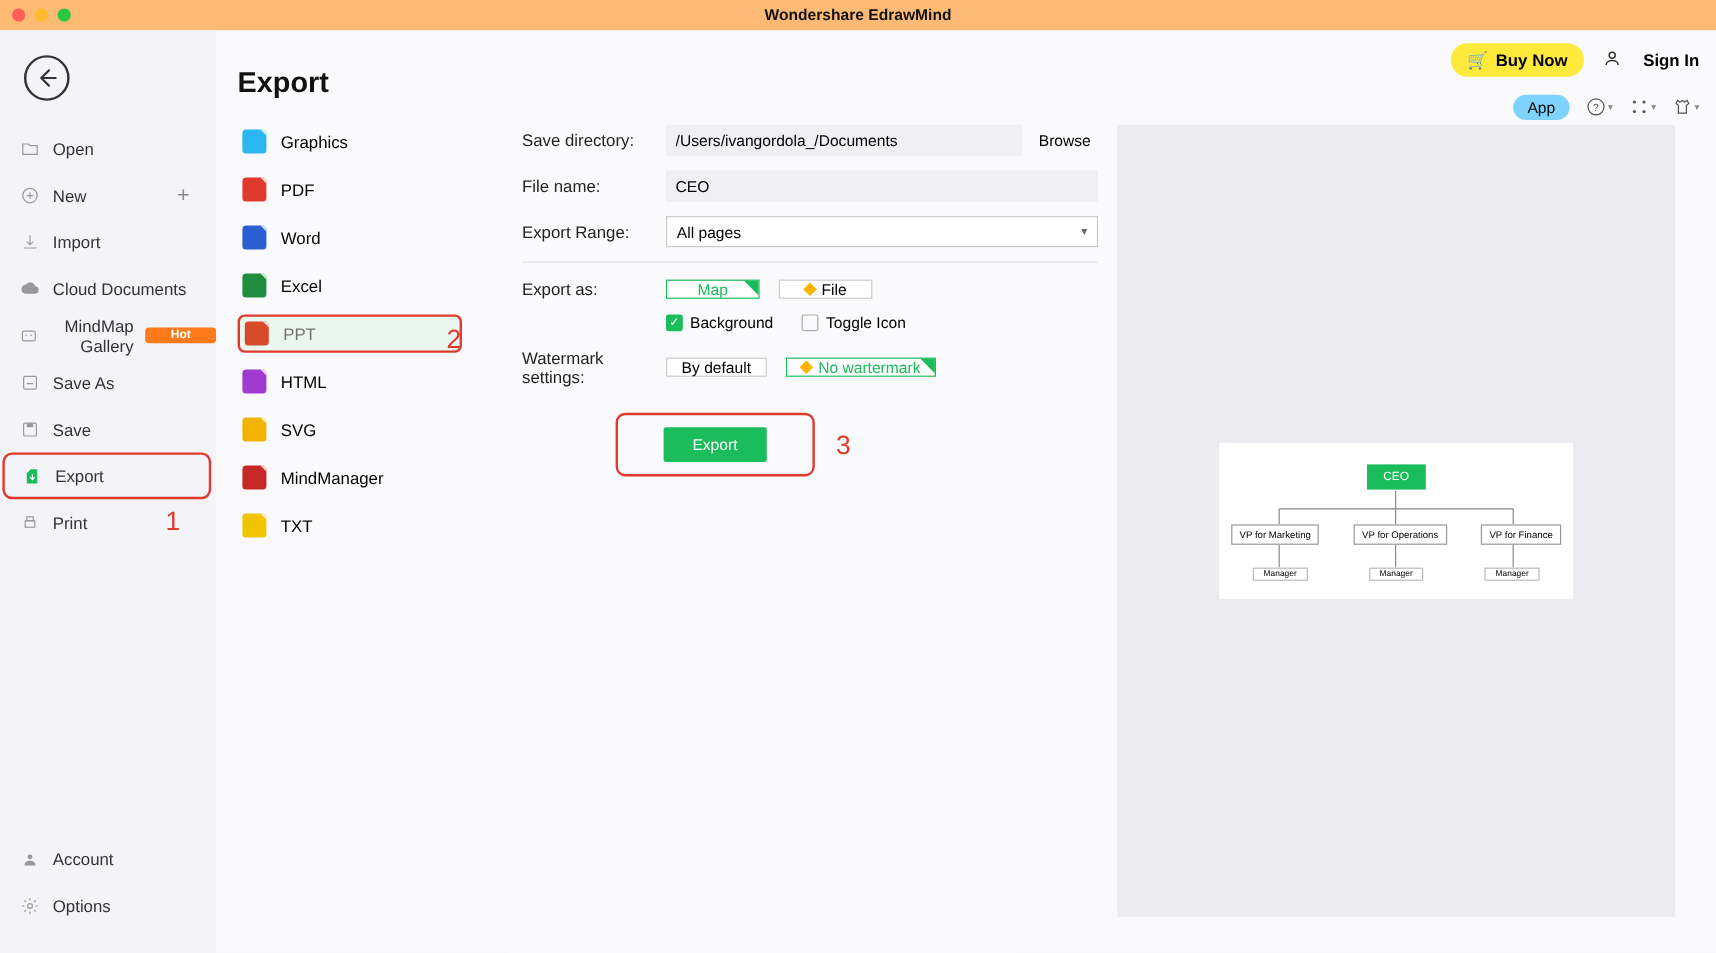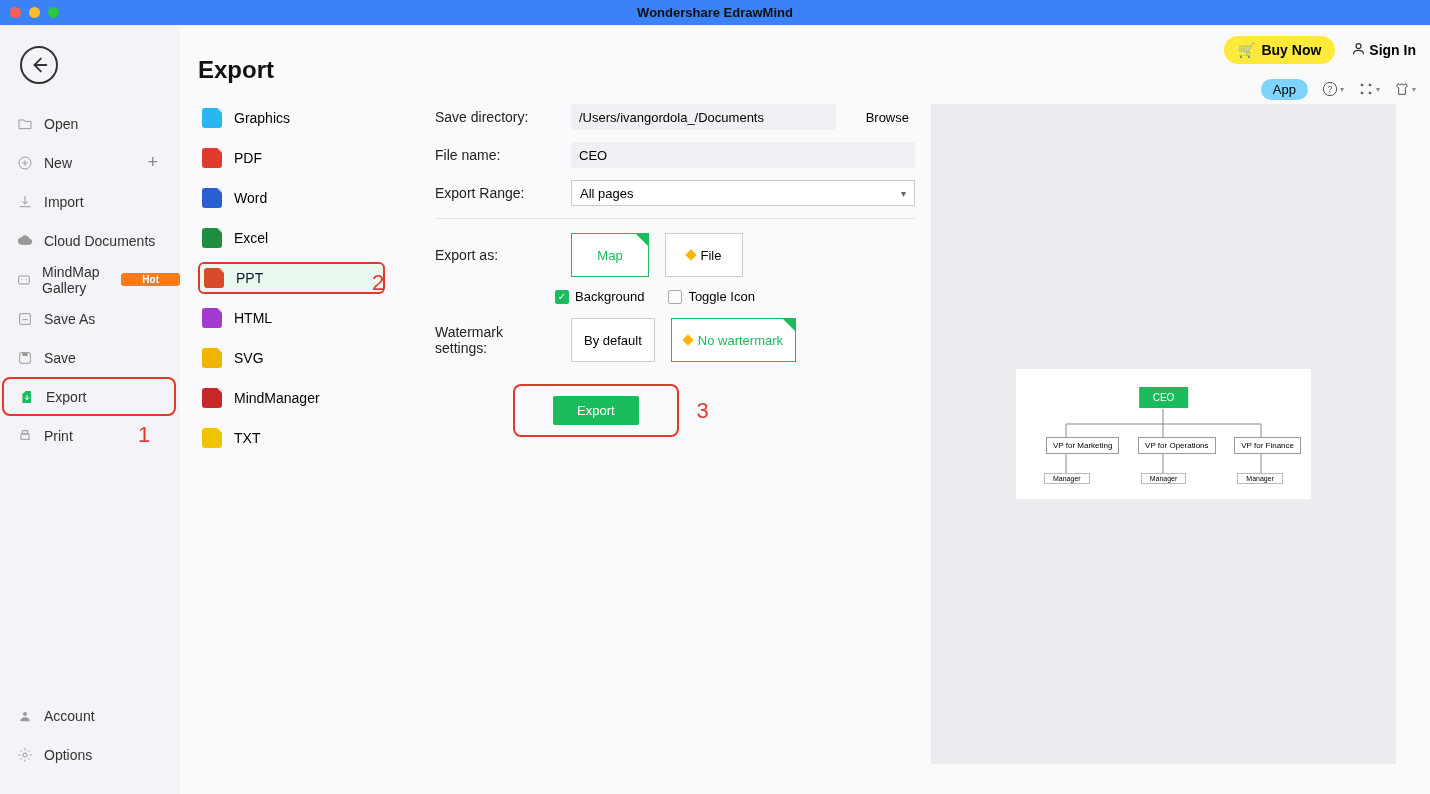--- a/index.html
+++ b/index.html
@@ -1,88 +1,88 @@
 <!DOCTYPE html>
 <html><head>
 <meta charset="utf-8">
 <style>
 * { box-sizing: border-box; margin: 0; padding: 0; font-family: -apple-system, BlinkMacSystemFont, "Segoe UI", Helvetica, Arial, sans-serif; }
 body { width: 1430px; height: 794px; background: #f4f3f8; overflow: hidden; position: relative; }
 
-.titlebar { height: 26px; display: flex; align-items: center; padding-left: 10px; background: #3b82f6; border-bottom: 1px solid #eee; }
+.titlebar { height: 26px; display: flex; align-items: center; padding-left: 10px; background: #fdba74; border-bottom: 1px solid #eee; }
 .traffic { display: flex; gap: 8px; }
 .dot { width: 11px; height: 11px; border-radius: 50%; }
 .dot.red { background: #ff5f57; }
 .dot.yellow { background: #febc2e; }
 .dot.green { background: #28c840; }
 .title { position: absolute; left: 0; right: 0; text-align: center; font-size: 13px; font-weight: 600; color: #111; pointer-events: none; }
 
 .container { display: flex; height: calc(100% - 26px); }
 
 .sidebar1 { width: 180px; background: #f4f3f8; display: flex; flex-direction: column; padding-top: 10px; }
 .back-circle { width: 38px; height: 38px; border: 2px solid #333; border-radius: 50%; margin: 10px 0 20px 20px; display: flex; align-items: center; justify-content: center; cursor: pointer; }
 .back-circle svg { width: 22px; height: 22px; }
 .menu1 { flex: 1; display: flex; flex-direction: column; }
-.menu1-item { height: 39px; display: flex; align-items: center; padding-left: 16px; font-size: 14px; color: #333; cursor: pointer; gap: 10px; position: relative; }
+.menu1-item { height: 39px; display: flex; align-items: center; padding-left: 16px; font-size: 14px; color: #333; cursor: pointer; gap: 10px; position: relative; text-align: right; }
 .menu1-item .icon { width: 18px; height: 18px; display: flex; align-items: center; justify-content: center; color: #999; }
 .menu1-item .plus { position: absolute; right: 22px; color: #888; font-size: 18px; font-weight: 300; }
 .hot-badge { background: #ff7a1a; color: #fff; font-size: 10px; padding: 1px 21px; border-radius: 3px; font-weight: 600; }
 .menu1-item.highlighted { border: 2px solid #e03a2f; border-radius: 8px; margin: 0 4px 0 2px; padding-left: 14px; }
 .bottom-menu { margin-bottom: 20px; }
 
 .sidebar2 { width: 215px; background: #fafafc; padding: 30px 0 0 18px; }
 .sidebar2 h2 { font-size: 24px; font-weight: 700; margin-bottom: 18px; color: #111; }
 .fmt-list { display: flex; flex-direction: column; gap: 8px; }
 .fmt-item { height: 32px; display: flex; align-items: center; gap: 12px; padding-left: 4px; font-size: 14px; cursor: pointer; border-radius: 6px; position: relative; padding-right: 10px; }
-.fmt-item.selected { border: 2px solid #e03a2f; background: #eaf7ee; color: #0f172a; font-weight: 500; margin-right: 10px; }
+.fmt-item.selected { border: 2px solid #e03a2f; background: #eaf7ee; color: #737373; font-weight: 500; margin-right: 10px; }
 .fmt-icon { width: 20px; height: 20px; border-radius: 3px; display: flex; align-items: center; justify-content: center; font-size: 9px; color: #fff; font-weight: bold; position: relative; }
 .fmt-icon::before { content: ""; position: absolute; top: 0; right: 0; border-top: 5px solid rgba(255,255,255,0.8); border-left: 5px solid transparent; }
 
 .main { flex: 1; background: #fafafc; position: relative; }
 .topbar { position: absolute; top: 4px; right: 14px; display: flex; align-items: center; gap: 16px; height: 40px; }
 .buy-now { background: #ffe93b; border-radius: 18px; padding: 6px 14px; display: flex; align-items: center; gap: 6px; font-weight: 700; font-size: 14px; cursor: pointer; }
-.signin { display: flex; align-items: center; gap: 3px; font-weight: 700; font-size: 14px; cursor: pointer; }
+.signin { display: flex; align-items: center; gap: 18px; font-weight: 700; font-size: 14px; cursor: pointer; }
 .topbar2 { position: absolute; top: 48px; right: 14px; display: flex; align-items: center; gap: 14px; height: 30px; }
 .app-chip { background: #7dd3fc; border-radius: 12px; padding: 3px 12px; font-size: 13px; cursor: pointer; }
 .mini-icon { color: #555; font-size: 14px; cursor: pointer; display: flex; align-items: center; gap: 2px; }
 .mini-icon .caret { font-size: 8px; color: #888; }
 
 .form-area { position: absolute; left: 40px; top: 78px; width: 480px; }
-.form-row { display: flex; align-items: center; margin-bottom: 12px; gap: 16px; }
+.form-row { display: flex; align-items: center; margin-bottom: 12px; }
 .form-label { width: 120px; font-size: 14px; color: #222; }
 .text-input { flex: 1; height: 26px; background: #f0f0f4; border: none; padding: 0 8px; font-size: 13px; }
 .browse { margin-left: 8px; font-size: 13px; cursor: pointer; padding: 4px 6px; }
 .select { flex: 1; height: 26px; border: 1px solid #ccc; background: #fff; display: flex; align-items: center; padding: 0 8px; font-size: 13px; position: relative; cursor: pointer; }
 .select::after { content: "▾"; position: absolute; right: 8px; font-size: 10px; color: #666; }
 
 .divider { height: 1px; background: #e5e5e8; margin: 6px 0 14px 0; }
 
 .toggle-group { display: flex; gap: 16px; }
-.opt-btn { height: 44px; min-width: 78px; border: 1px solid #ccc; background: #fff; display: flex; align-items: center; justify-content: center; font-size: 13px; gap: 6px; cursor: pointer; position: relative; padding: 0 12px; }
+.opt-btn { height: 16px; min-width: 78px; border: 1px solid #ccc; background: #fff; display: flex; align-items: center; justify-content: center; font-size: 13px; gap: 6px; cursor: pointer; position: relative; padding: 0 12px; }
 .opt-btn.active-green { border: 1.5px solid #1abc5b; color: #1abc5b; }
 .opt-btn.active-green::after { content: ""; position: absolute; top: 0; right: 0; width: 0; height: 0; border-top: 12px solid #1abc5b; border-left: 12px solid transparent; }
 .diamond { width: 8px; height: 8px; background: #ffb300; transform: rotate(45deg); }
 
 .check-row { display: flex; align-items: center; gap: 24px; margin-left: 120px; margin-top: 12px; margin-bottom: 14px; }
 .check { display: flex; align-items: center; gap: 6px; font-size: 13px; cursor: pointer; }
 .checkbox { width: 14px; height: 14px; border: 1.5px solid #aaa; border-radius: 2px; display: flex; align-items: center; justify-content: center; font-size: 10px; color: #fff; }
 .checkbox.checked { background: #1abc5b; border-color: #1abc5b; }
 
 .export-button-wrap { margin-left: 78px; margin-top: 22px; display: flex; align-items: center; gap: 18px; }
 .export-button-box { border: 2px solid #e03a2f; border-radius: 8px; padding: 10px 38px; }
 .export-btn { background: #1abc5b; color: #fff; border: none; padding: 7px 24px; font-size: 13px; border-radius: 2px; cursor: pointer; }
 
 .annotation { color: #e03a2f; font-size: 22px; font-weight: 400; }
 .annotation-1 { position: absolute; left: 138px; top: 422px; z-index: 5; }
 .annotation-2 { position: absolute; left: 372px; top: 270px; z-index: 5; }
 
 .preview { position: absolute; right: 34px; top: 78px; width: 465px; height: 660px; background: #ececf0; display: flex; align-items: center; justify-content: center; }
 .preview-inner { width: 295px; height: 130px; background: #fff; position: relative; }
 .org-root { position: absolute; top: 18px; left: 50%; transform: translateX(-50%); background: #1abc5b; color: #fff; font-size: 10px; padding: 5px 14px; }
-.org-row2 { position: absolute; top: 68px; left: 10px; right: 10px; display: flex; justify-content: space-between; margin-left: 20px; }
+.org-row2 { position: absolute; top: 68px; left: 10px; right: 10px; display: flex; justify-content: space-between; }
 .org-box { border: 1px solid #999; font-size: 8px; padding: 3px 6px; background: #fff; }
 .org-row3 { position: absolute; top: 104px; left: 10px; right: 10px; display: flex; justify-content: space-between; }
 .org-small { border: 1px solid #bbb; font-size: 7px; padding: 1px 8px; background: #fff; margin: 0 18px; }
 .org-lines { position: absolute; inset: 0; }
 </style>
 </head>
 <body>
 
 <div class="titlebar">
   <div class="traffic">

